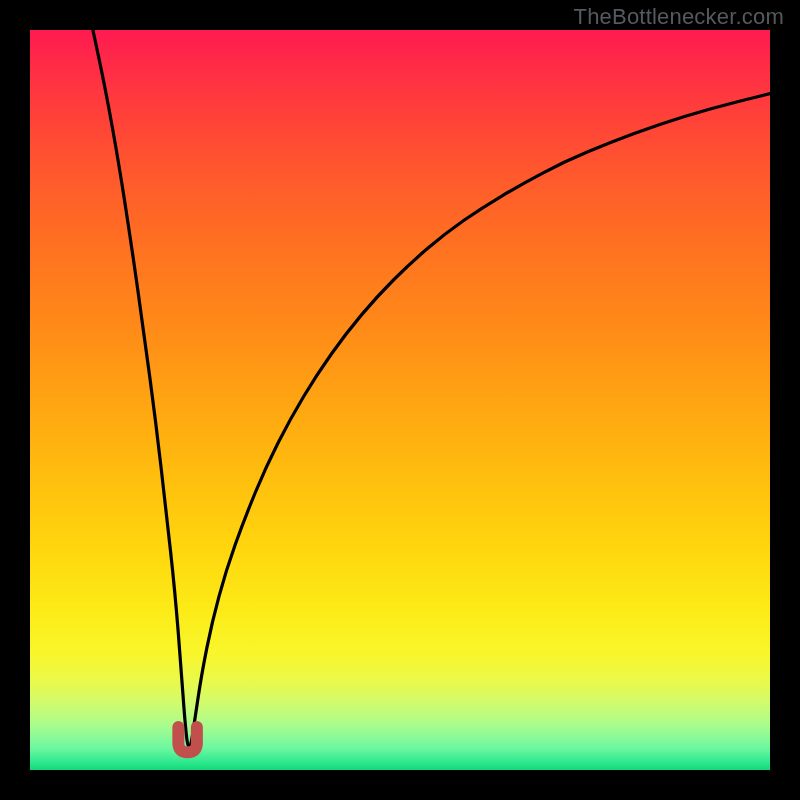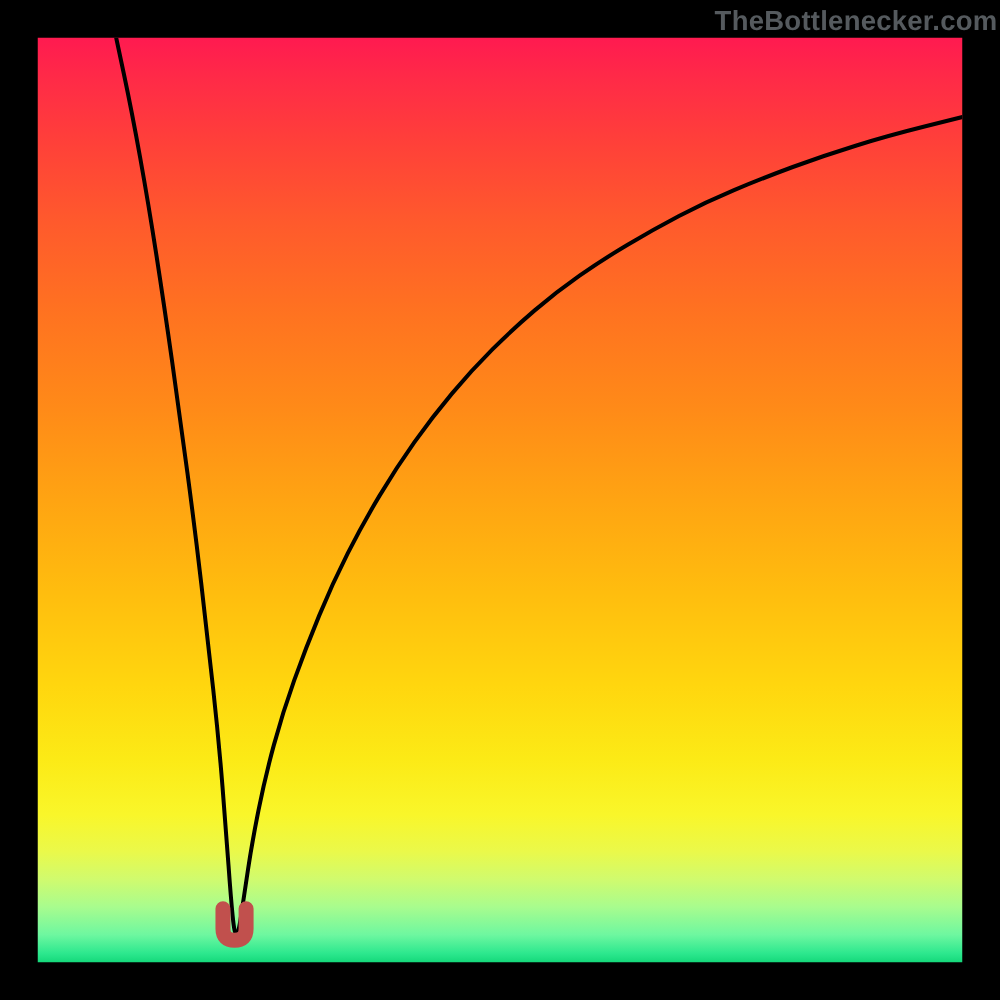--- a/index.html
+++ b/index.html
@@ -57,24 +57,24 @@
   .svg-layer {
     position: absolute;
     top: 0;
     left: 0;
     width: 100%;
     height: 100%;
   }
   .watermark {
     position: absolute;
     top: 4px;
-    right: 2px;
+    right: 16px;
     color: #555a5e;
     font-size: 22px;
-    font-weight: 700;
+    font-weight: 400;
     letter-spacing: 0.2px;
   }
 </style>
 </head>
 <body>
 
 <div class="frame">
   <div class="watermark">TheBottlenecker.com</div>
   <div class="plot-area">
     <div class="gradient"></div>

